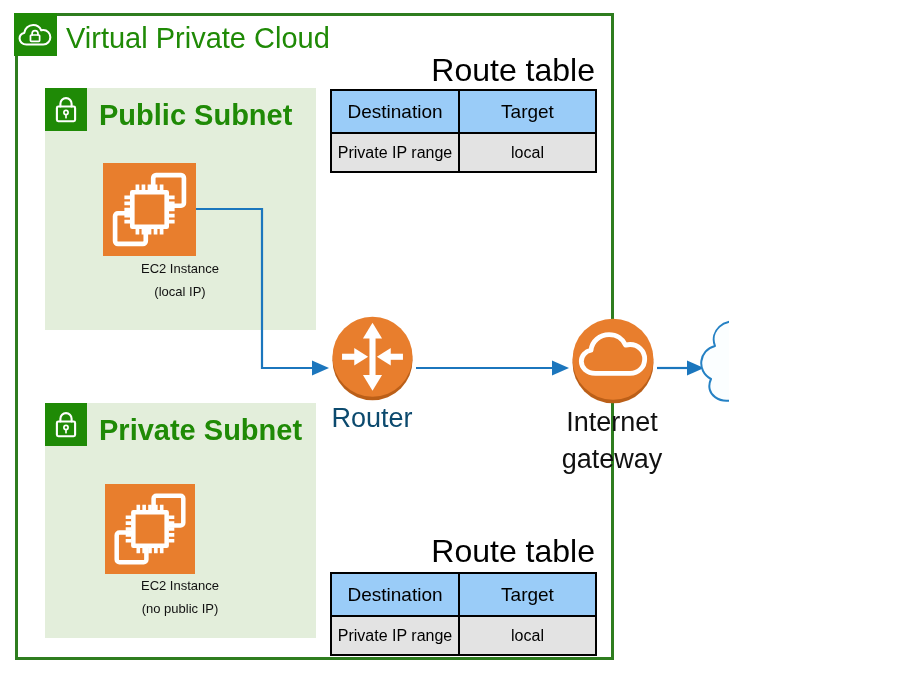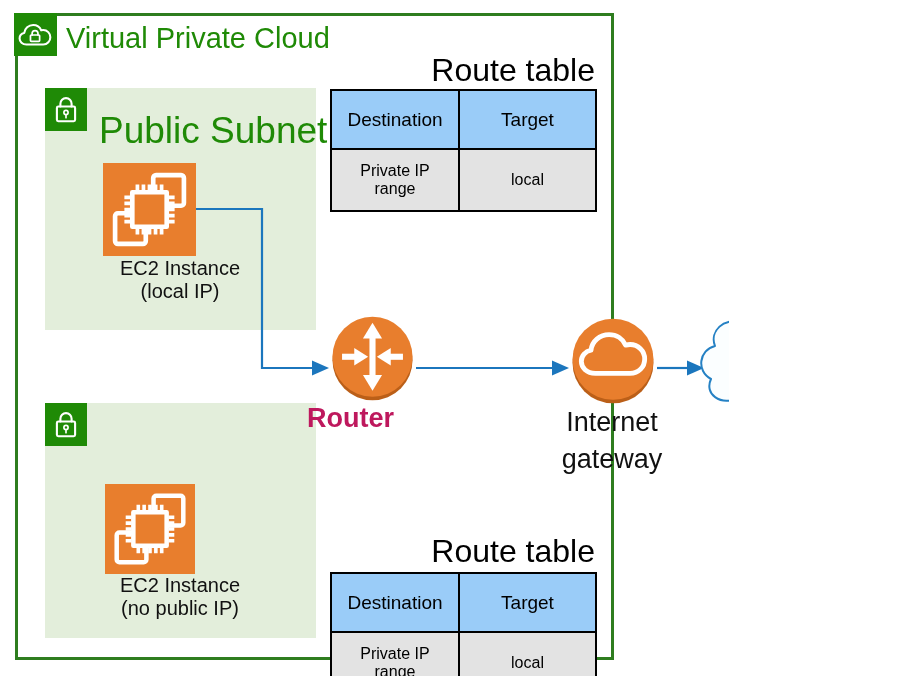--- a/index.html
+++ b/index.html
@@ -27,60 +27,60 @@
 
   
   .subnet{background:#e3eedb;z-index:2;}
   #public-subnet{left:45px;top:88px;width:271px;height:242px;}
   #private-subnet{left:45px;top:403px;width:271px;height:235px;}
   .lock-badge{
     left:0;top:0;width:42px;height:43px;background:#1f8a06;
     display:flex;align-items:center;justify-content:center;
   }
   .subnet-title{
-    left:54px;top:22px;font-size:37px;color:#1f8a06;white-space:nowrap;
+    left:54px;top:11px;font-size:29px;color:#1f8a06;white-space:nowrap;font-weight:bold;
   }
   .ec2-icon{width:93px;height:93px;}
   #public-ec2-icon{left:58px;top:75px;}
   #private-ec2-icon{left:60px;top:81px;width:90px;height:90px;}
   .ec2-label{
-    left:20px;width:230px;text-align:center;font-size:20px;line-height:23px;color:#111;
+    left:20px;width:230px;text-align:center;font-size:13px;line-height:23px;color:#111;
   }
   #public-ec2-label{top:169px;}
   #private-ec2-label{top:171px;}
 
   
   .rt-title{
     width:265px;text-align:right;font-size:32px;color:#000;z-index:4;
   }
   #rt1-title{left:330px;top:52px;}
   #rt2-title{left:330px;top:533px;}
   table.route-table{
     position:absolute;left:330px;width:265px;border-collapse:collapse;z-index:4;
     font-size:16px;color:#000;table-layout:fixed;background:#fff;
   }
   #rt1-table{top:89px;}
   #rt2-table{top:572px;}
   table.route-table th, table.route-table td{
-    border:2px solid #000;text-align:center;padding:12px;
+    border:2px solid #000;text-align:center;padding:4px;
   }
   table.route-table th{
     background:#9accf8;font-weight:normal;font-size:19px;height:33px;
   }
   table.route-table td{background:#e3e3e3;height:29px;text-align:center;}
   col.c-dest{width:128px;} col.c-target{width:137px;}
 
   
   #connectors{left:0;top:0;z-index:3;pointer-events:none;}
 
   
   .node-circle{z-index:4;}
   #router-icon{left:329px;top:314px;width:87px;height:89px;}
   #igw-icon{left:569px;top:316px;width:88px;height:90px;}
-  #router-label{left:307px;top:403px;width:130px;font-size:27px;color:#be185d;z-index:4;font-weight:bold;}
+  #router-label{left:307px;top:403px;width:130px;text-align:center;font-size:27px;color:#0c4a6e;z-index:4;}
   #igw-label{left:532px;top:404px;width:160px;text-align:center;font-size:27px;line-height:37px;color:#111;z-index:4;}
 
   
   #internet-cloud{left:698px;top:300px;width:214px;height:132px;z-index:4;}
   #internet-label{left:730px;top:352px;width:150px;text-align:center;font-size:27px;color:#111;z-index:5;}
 </style>
 </head>
 <body>
 
 <div id="canvas">
@@ -131,20 +131,21 @@
 
   <div class="abs subnet" id="private-subnet">
     <div class="abs lock-badge">
       <svg width="28" height="32" viewBox="0 0 40 44" fill="none" stroke="#ffffff" stroke-linejoin="round" stroke-linecap="round">
         <path d="M 12,17 v-4 a 8,8 0 0 1 16,0 V 17" stroke-width="3"></path>
         <rect x="7" y="17" width="26" height="21" rx="2" stroke-width="3"></rect>
         <circle cx="20" cy="25.5" r="3" stroke-width="2.4"></circle>
         <path d="M 20,28.5 V 33" stroke-width="2.4"></path>
       </svg>
     </div>
+    <div class="abs subnet-title">Private Subnet</div>
 
     <div class="abs ec2-icon" id="private-ec2-icon">
       <svg width="100%" height="100%" viewBox="0 0 100 100">
         <rect x="0" y="0" width="100" height="100" fill="#e87e2d"></rect>
         <g fill="none" stroke="#ffffff" stroke-width="5" stroke-linejoin="round">
           <rect x="54" y="13" width="33" height="33" rx="3"></rect>
           <rect x="13" y="54" width="33" height="33" rx="3"></rect>
         </g>
         <rect x="31.5" y="31.5" width="37" height="37" fill="#e87e2d" stroke="#ffffff" stroke-width="5" stroke-linejoin="round"></rect>
         <g stroke="#ffffff" stroke-width="4">

